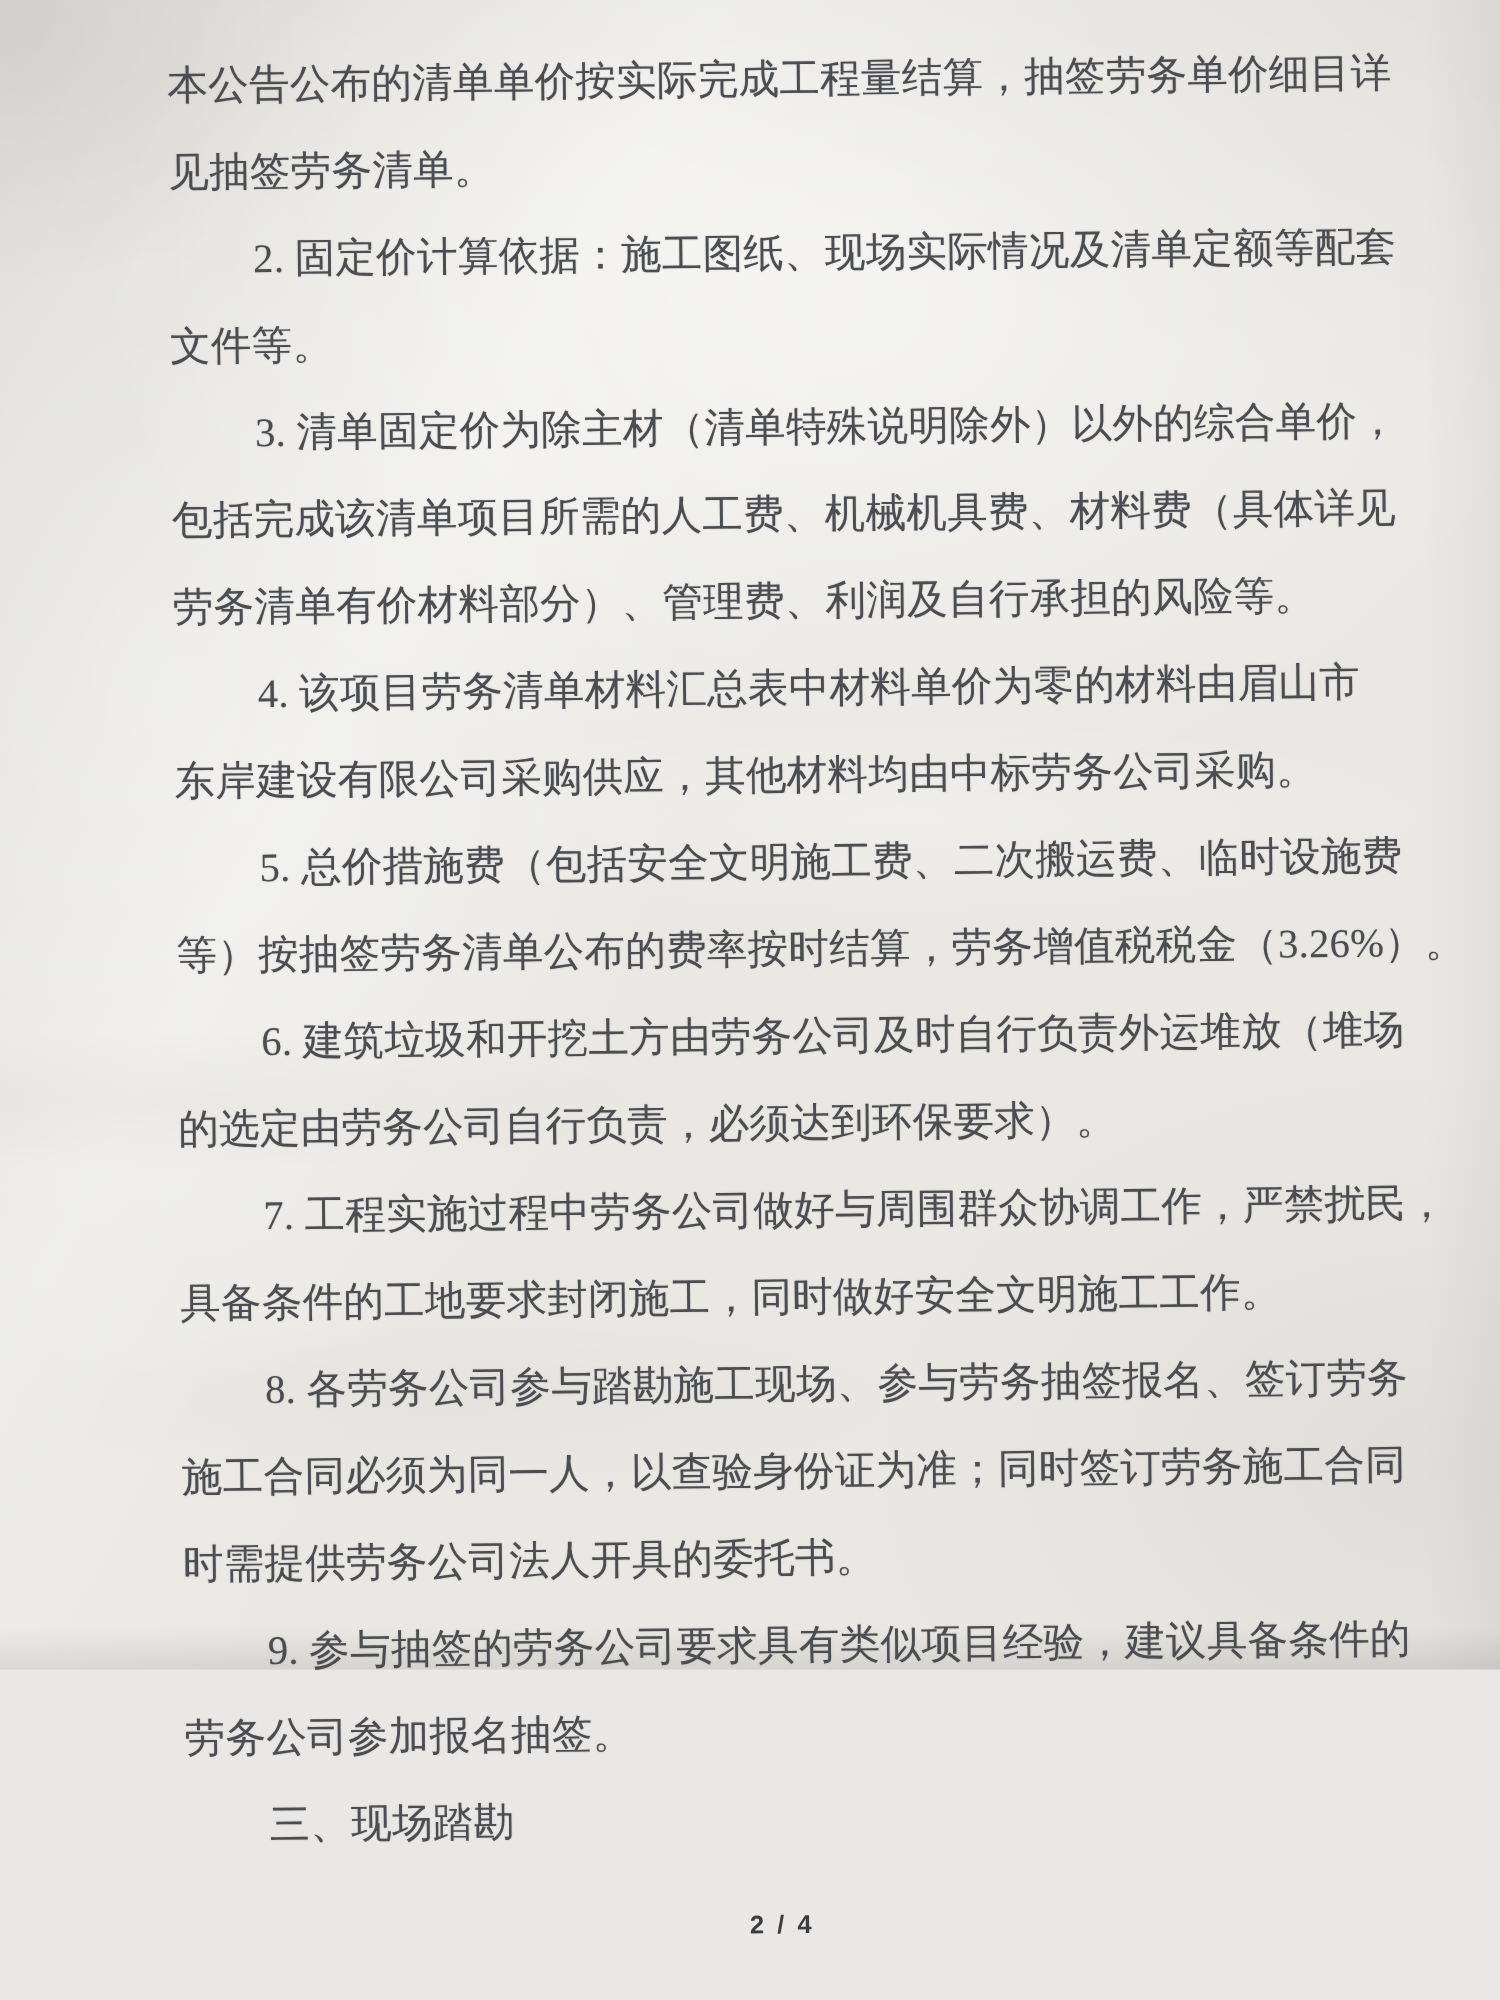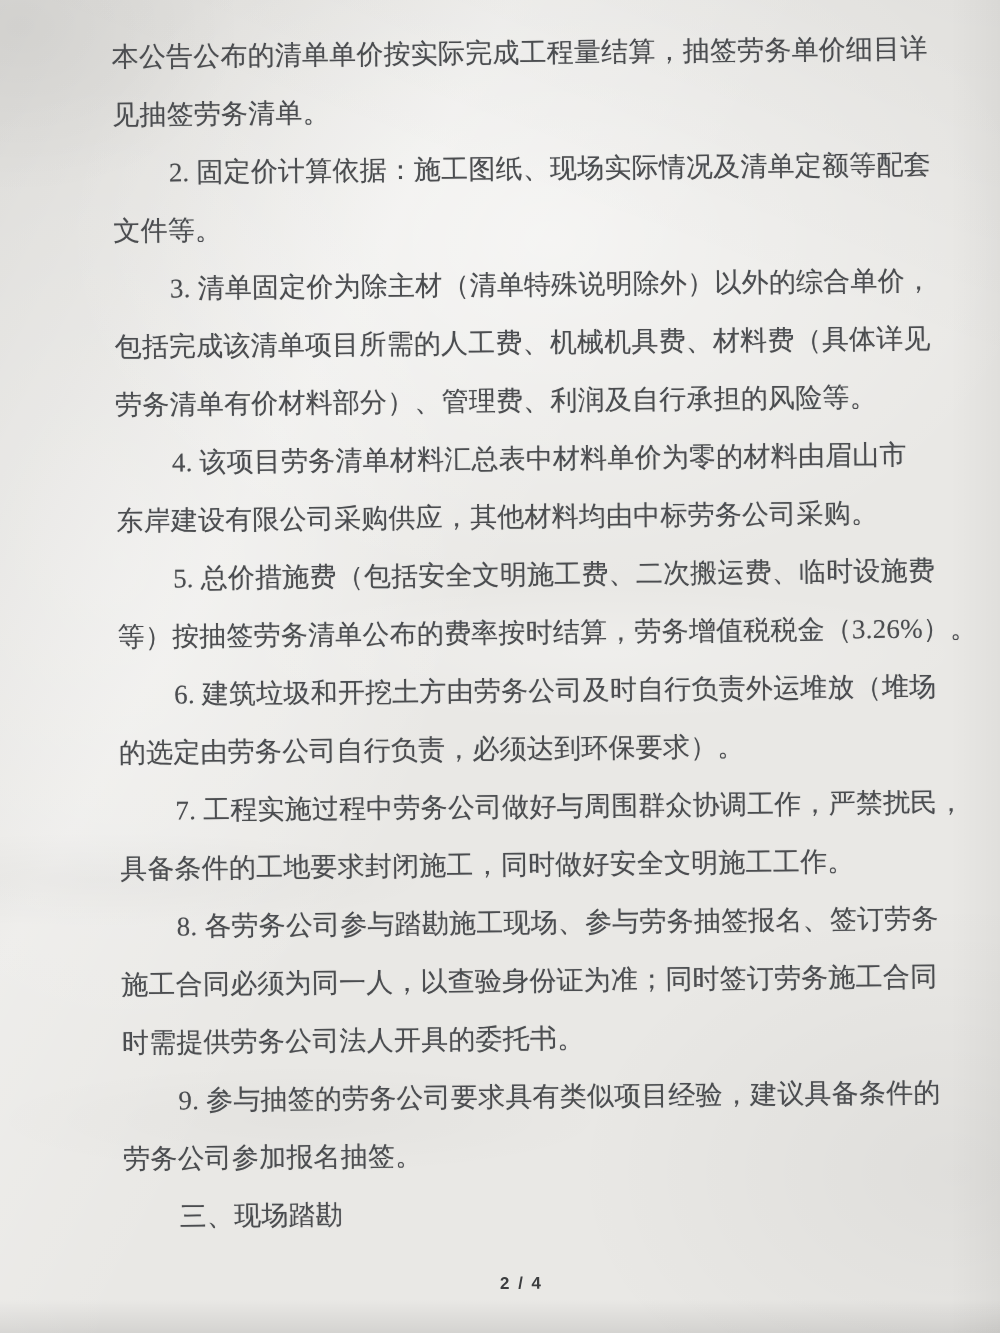--- a/index.html
+++ b/index.html
@@ -8,21 +8,21 @@
     width: 1000px;
     height: 1333px;
     overflow: hidden;
     background: #e9e8e6;
     font-family: "Liberation Serif", "DejaVu Serif", serif;
   }
 
   .photo {
     position: relative;
     width: 1000px;
-    height: 1333px;
+    height: 1113px;
     background:
       radial-gradient(ellipse 700px 500px at 55% 18%, rgba(255,255,255,0.50), rgba(255,255,255,0) 70%),
       radial-gradient(ellipse 500px 700px at 12% 42%, rgba(255,255,255,0.30), rgba(255,255,255,0) 70%),
       linear-gradient(118deg, rgba(0,0,0,0.055) 0%, rgba(0,0,0,0.025) 16%, rgba(255,255,255,0.22) 30%, rgba(255,255,255,0) 48%),
       radial-gradient(ellipse 600px 420px at 96% 88%, rgba(0,0,0,0.045), rgba(0,0,0,0) 65%),
       radial-gradient(ellipse 420px 60px at 10% 66%, rgba(0,0,0,0.035), rgba(0,0,0,0) 80%),
       linear-gradient(to top, rgba(0,0,0,0.09) 0%, rgba(0,0,0,0) 2.5%),
       linear-gradient(to left, rgba(0,0,0,0.04) 0%, rgba(0,0,0,0) 5%),
       #e9e8e5;
   }

